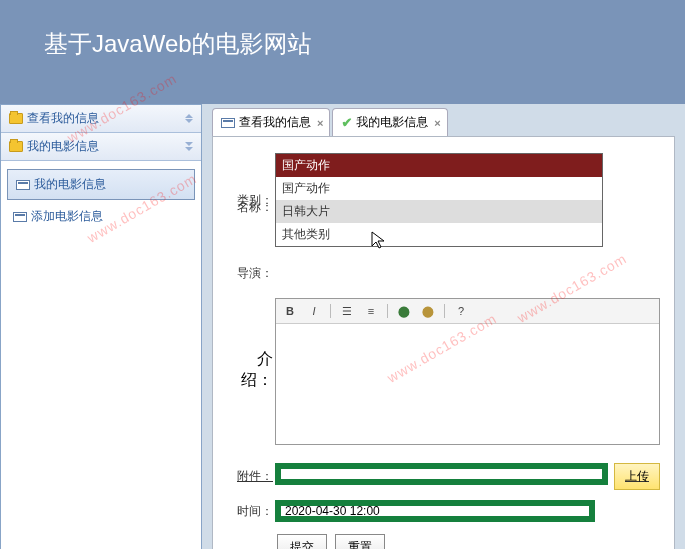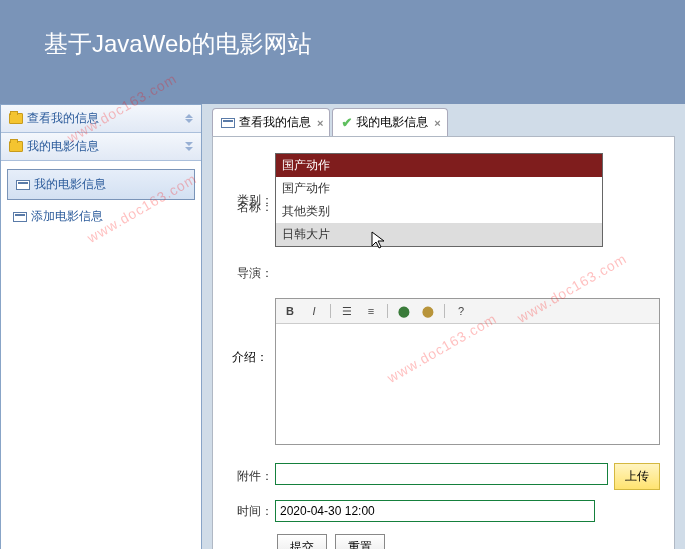--- a/index.html
+++ b/index.html
@@ -21,33 +21,33 @@
 .content { flex: 1; background: #D0DCE8; padding: 0; }
 .tabs { display: flex; padding: 4px 4px 0 10px; gap: 2px; }
 .tab { background: #fff; border: 1px solid #AAB; border-bottom: none; padding: 5px 6px 5px 8px; border-radius: 4px 4px 0 0; display: flex; align-items: center; gap: 4px; font-size: 12px; cursor: pointer; }
 .tab-close { color: #888; font-weight: bold; font-size: 11px; margin-left: 2px; }
 .check-icon { color: #5FBF5F; font-weight: bold; font-size: 13px; }
 .form-area { background: #fff; margin: 0 10px 10px 10px; border: 1px solid #B0B8C4; height: 415px; }
 .form-inner { padding: 16px 14px; }
 .form-row { display: flex; align-items: center; margin-bottom: 10px; font-size: 12px; color: #333; }
 .form-label { width: 48px; text-align: right; padding-right: 2px; }
 .form-input { flex: 1; }
-.text-input { width: 100%; border: 1px solid #15803d; padding: 3px 4px; font-size: 12px; height: 22px; }
+.text-input { width: 100%; border: 6px solid #15803d; padding: 3px 4px; font-size: 12px; height: 22px; }
 .dropdown-wrap { position: relative; width: 328px; }
 .dropdown-box { border: 1px solid #666; width: 100%; }
 .dropdown-option { padding: 3px 6px; font-size: 12px; cursor: pointer; }
 .dropdown-option.selected { background: #7f1d1d; color: #fff; }
 .dropdown-option.hover { background: #DDD; }
 .editor-box { border: 1px solid #999; margin-top: 4px; }
 .editor-toolbar { background: #F4F4F4; border-bottom: 1px solid #CCC; padding: 4px 6px; display: flex; gap: 8px; align-items: center; }
 .tb-btn { width: 16px; height: 16px; display: inline-flex; align-items: center; justify-content: center; font-size: 11px; color: #444; cursor: pointer; }
 .tb-sep { width: 1px; height: 14px; background: #BBB; }
 .editor-body { height: 120px; padding: 6px; font-size: 12px; }
 .intro-row { display: flex; margin-top: 10px; }
-.intro-label { width: 48px; text-align: center; padding-right: 2px; padding-top: 55px; font-size: 12px; }
+.intro-label { width: 48px; text-align: right; padding-right: 2px; padding-top: 55px; font-size: 16px; }
 .upload-btn { background: linear-gradient(#FFF4C0, #FFE370); border: 1px solid #D4B840; padding: 4px 10px; font-size: 12px; cursor: pointer; }
 .submit-row { display: flex; gap: 8px; padding-left: 50px; margin-top: 12px; }
 .btn { border: 1px solid #888; background: linear-gradient(#fff, #E8E8E8); padding: 4px 12px; font-size: 12px; cursor: pointer; }
 .cursor-ptr { position: absolute; pointer-events: none; z-index: 1000; }
 .watermark { position: absolute; color: rgba(255,0,0,0.25); font-size: 14px; transform: rotate(-30deg); pointer-events: none; z-index: 999; font-family: Arial; letter-spacing: 1px; }
 .wm1 { top: 100px; left: 60px; }
 .wm2 { top: 200px; left: 80px; }
 .wm3 { top: 280px; left: 510px; }
 .wm4 { top: 340px; left: 380px; }
 </style>
@@ -104,22 +104,22 @@
 
     <div class="form-area">
       <div class="form-inner">
         <div class="form-row">
           <div class="form-label">类别：</div>
           <div class="form-input">
             <div class="dropdown-wrap">
               <div class="dropdown-box">
                 <div class="dropdown-option selected">国产动作</div>
                 <div class="dropdown-option">国产动作</div>
+                <div class="dropdown-option hover">日韩大片</div>
                 <div class="dropdown-option">其他类别</div>
-                <div class="dropdown-option hover">日韩大片</div>
               </div>
             </div>
           </div>
         </div>
         <div class="form-row" style="margin-top:-58px;">
           <div class="form-label">名称：</div>
         </div>
         <div class="form-row" style="margin-top:46px;">
           <div class="form-label">导演：</div>
           <div class="form-input"><input type="text" class="text-input" style="border: none;"></div>
@@ -143,21 +143,21 @@
                 <span class="tb-btn" style="color:#3A7B3A;">⬤</span>
                 <span class="tb-btn" style="color:#B8943A;">⬤</span>
                 <span class="tb-sep"></span>
                 <span class="tb-btn">?</span>
               </div>
               <div class="editor-body" contenteditable="true" style=""></div>
             </div>
           </div>
         </div>
 
-        <div class="form-row" style="margin-top:18px;">
+        <div class="form-row" style="margin-top:18px;text-decoration:underline;">
           <div class="form-label">附件：</div>
           <div class="form-input" style="display:flex; gap:6px;">
             <input type="text" class="text-input" style="flex: 1 1 0%;">
             <button class="upload-btn">上传</button>
           </div>
         </div>
 
         <div class="form-row">
           <div class="form-label">时间：</div>
           <div class="form-input">

